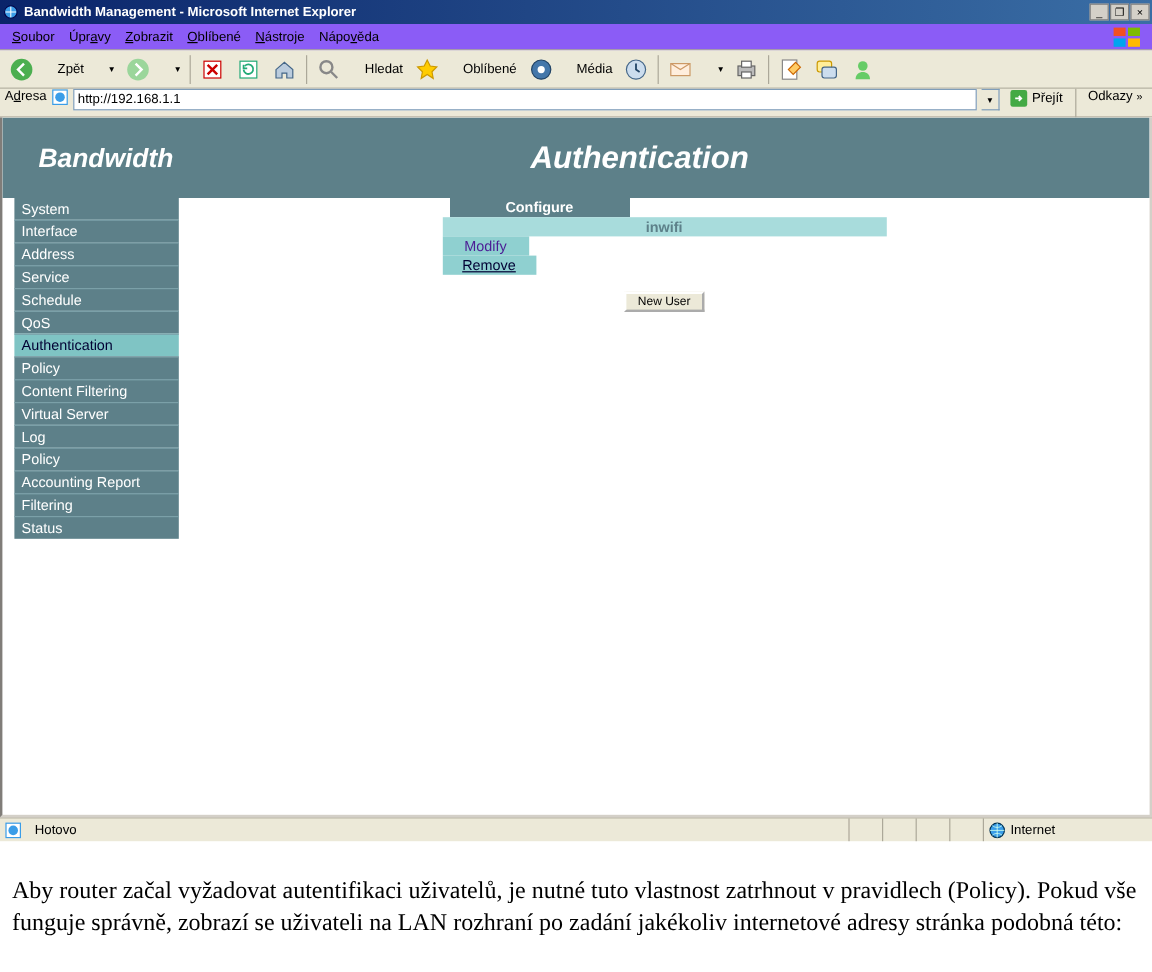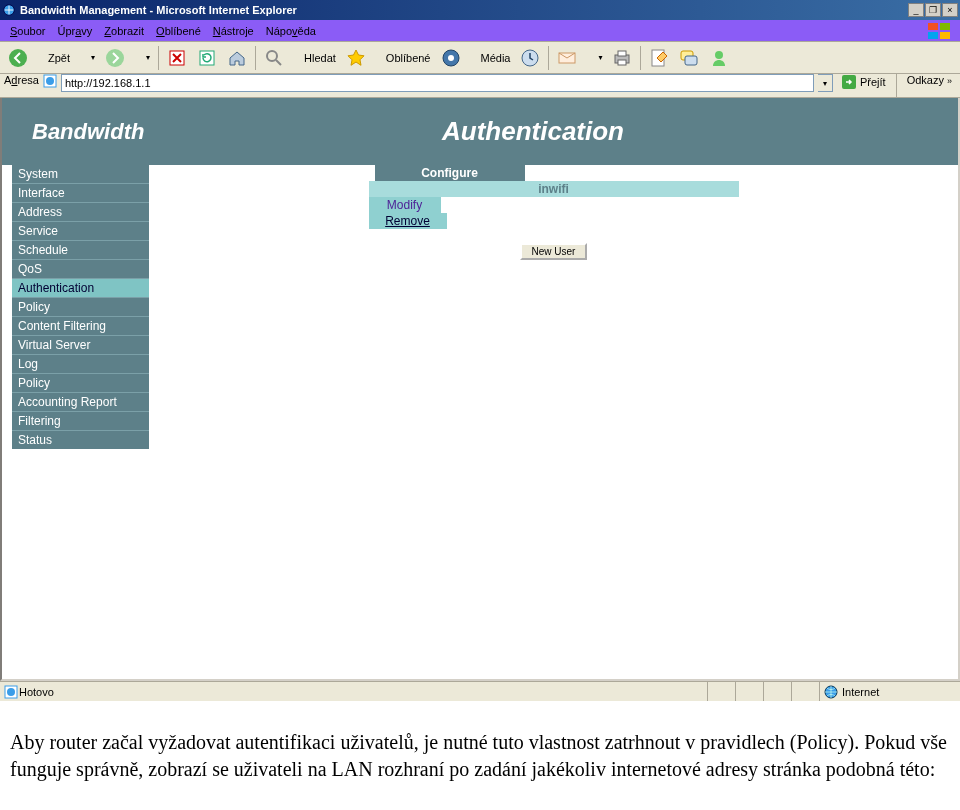--- a/index.html
+++ b/index.html
@@ -60,21 +60,21 @@
   .auth-row .col { background: #8fd0d0; font-size: 12px; font-family: Arial, sans-serif; padding: 1px 0; text-align: center; }
   .auth-row .col.sep { background: #fff; width: 6px; padding: 0; }
   .auth-row .c1 { flex: 1; background: #a8dcdc; color: #5d8089; font-weight: bold; }
   .auth-row .c2a { width: 72px; color: #4c1d95; cursor: pointer; }
   .auth-row .c2b { width: 78px; color: #003; text-decoration: underline; cursor: pointer; }
   .newuser-row { text-align: center; padding-top: 14px; }
   .newuser-btn { display: inline-block; font-size: 10px; background: #ece9d8; border: 2px outset #fff; padding: 1px 10px; cursor: pointer; }
 
   
   .statusbar { background: #ece9d8; height: 20px; display: flex; align-items: center; border-top: 1px solid #aca899; font-size: 11px; }
-  .statusbar .pane1 { flex: 1; display: flex; align-items: center; padding: 0 4px; gap: 1px; border-right: 1px solid #aca899; height: 100%; }
+  .statusbar .pane1 { flex: 1; display: flex; align-items: center; padding: 0 4px; gap: 11px; border-right: 1px solid #aca899; height: 100%; }
   .statusbar .panesm { width: 28px; border-right: 1px solid #aca899; height: 100%; }
   .statusbar .pane2 { width: 140px; display: flex; align-items: center; padding: 0 4px; gap: 4px; height: 100%; }
   .statusbar .sicon { width: 14px; height: 14px; }
 
   
   .caption { font-family: "Times New Roman", serif; font-size: 20px; line-height: 1.35; padding: 28px 10px 0 10px; }
 
   
   svg { display: block; }
 </style>

